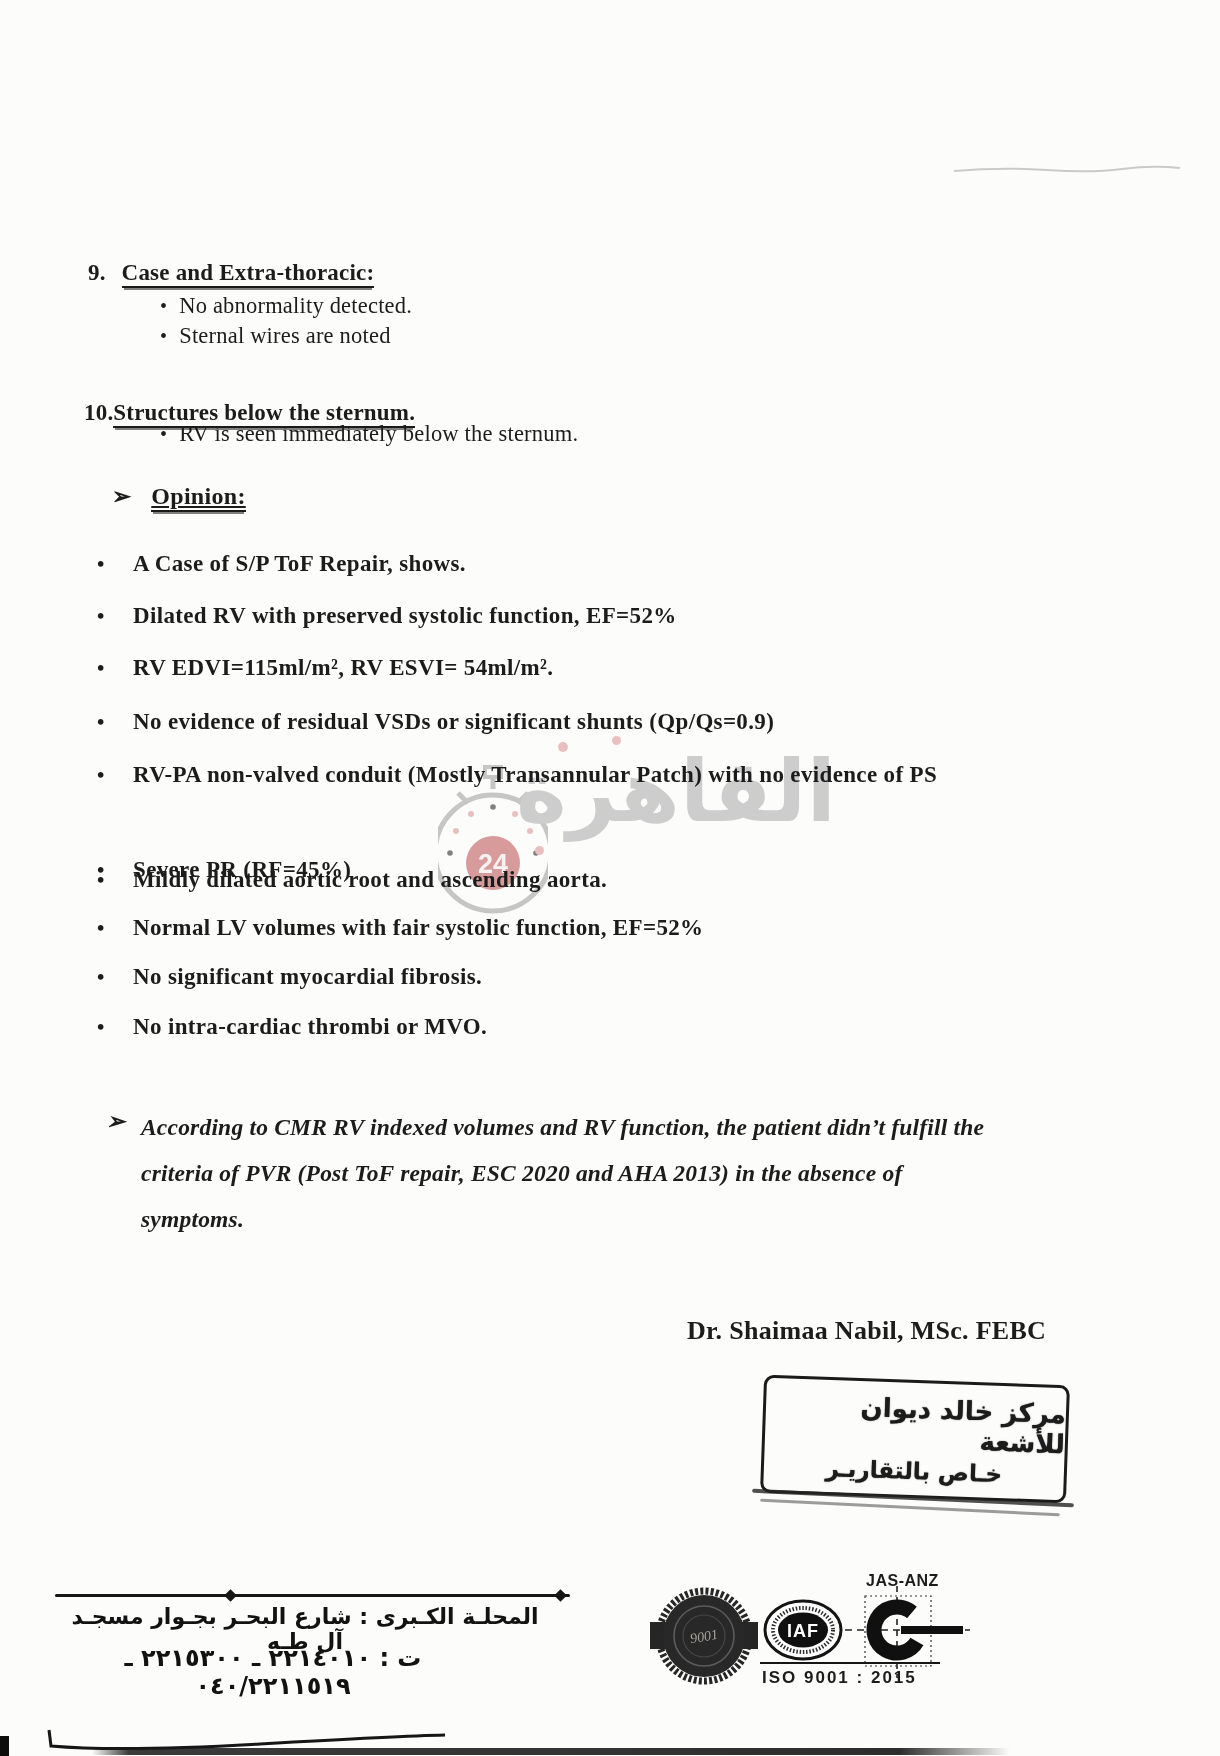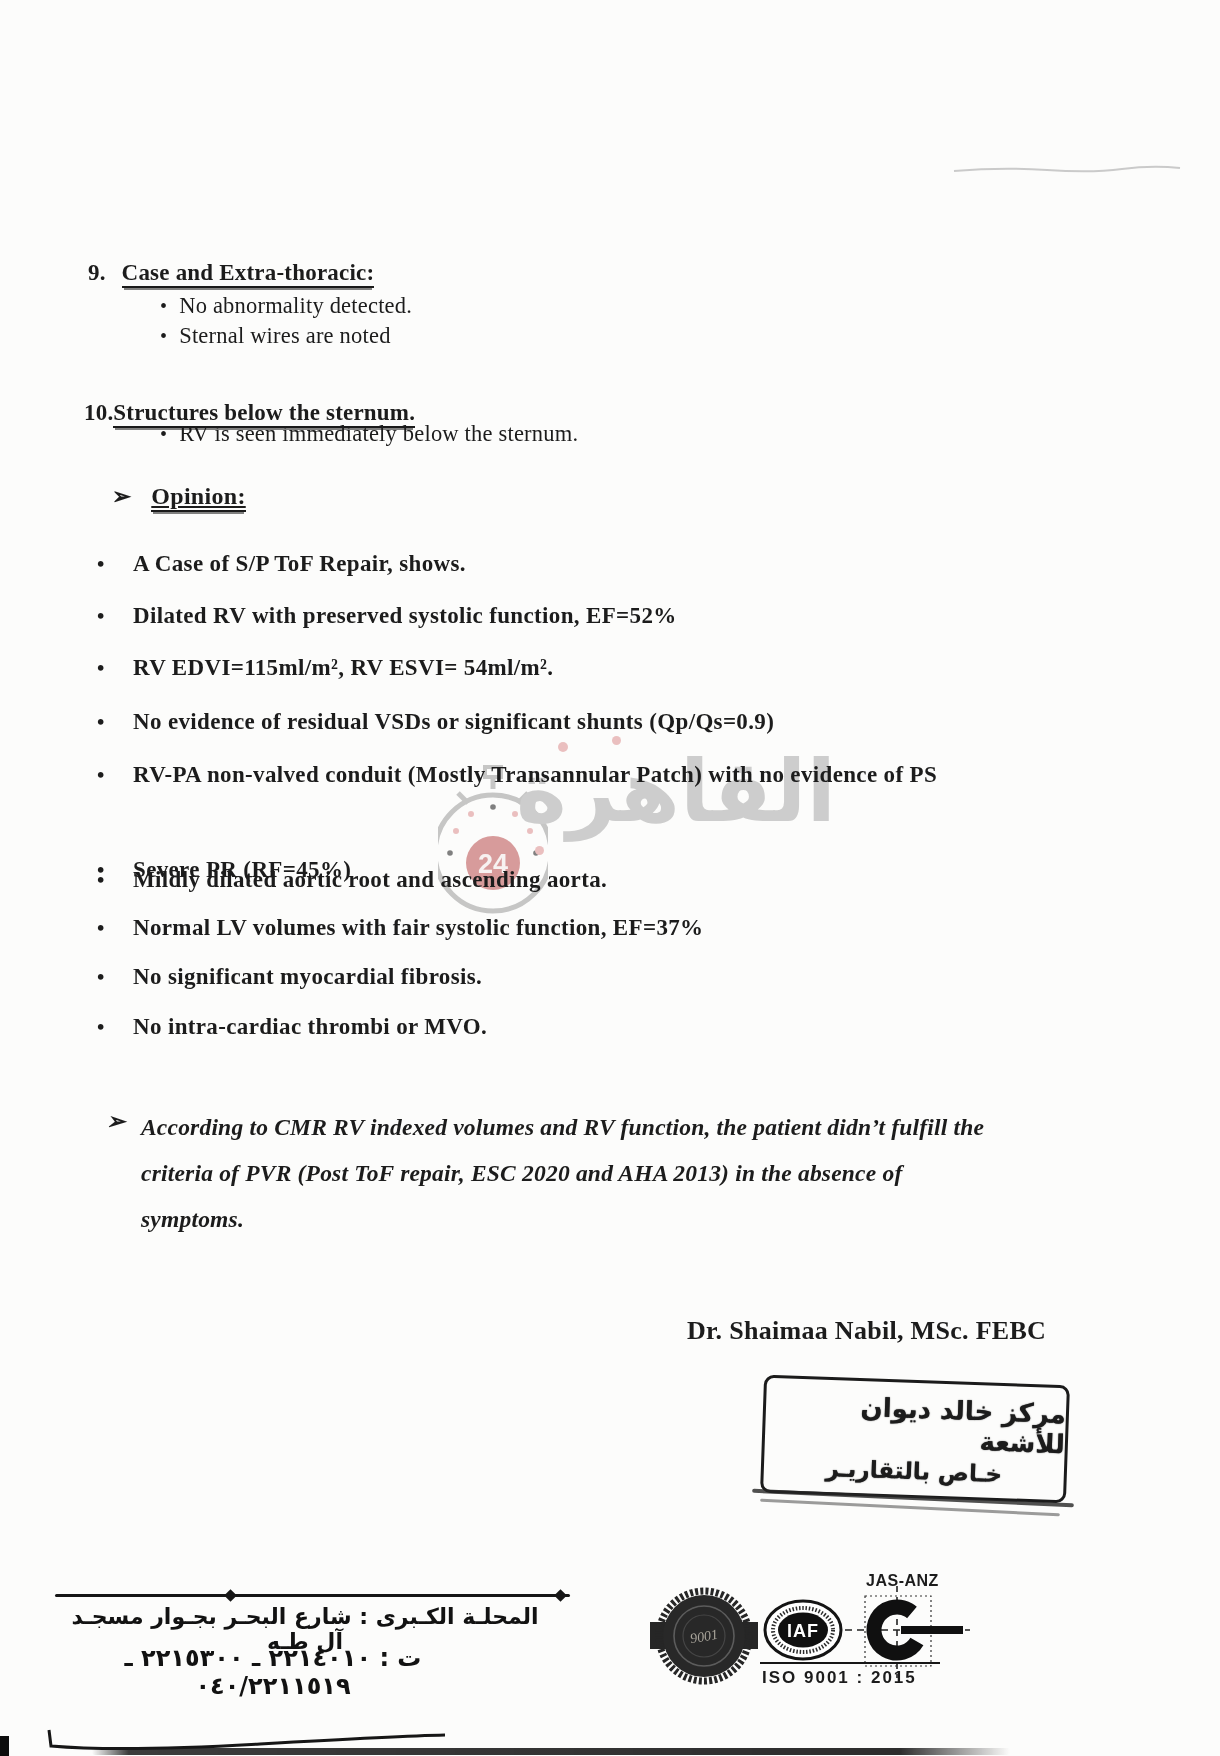--- a/index.html
+++ b/index.html
@@ -119,21 +119,21 @@
     </div>
 
     <ul id="opinion-list">
       <li>A Case of S/P ToF Repair, shows.</li>
       <li>Dilated RV with preserved systolic function, EF=52%</li>
       <li>RV EDVI=115ml/m², RV ESVI= 54ml/m².</li>
       <li>No evidence of residual VSDs or significant shunts (Qp/Qs=0.9)</li>
       <li>RV-PA non-valved conduit (Mostly Transannular Patch) with no evidence of PS</li>
       <li>Severe PR (RF=45%)</li>
       <li>Mildly dilated aortic root and ascending aorta.</li>
-      <li>Normal LV volumes with fair systolic function, EF=37%</li>
+      <li>Normal LV volumes with fair systolic function, EF=52%</li>
       <li>No significant myocardial fibrosis.</li>
       <li>No intra-cardiac thrombi or MVO.</li>
     </ul>
 
     <div class="abs op-arrow" style="left:106px;top:1108px;font-style:italic;">➢</div>
     <div class="abs conclusion" style="left:141px;top:1104px;">According to CMR RV indexed volumes and RV function, the patient didn’t fulfill the criteria of PVR (Post ToF repair, ESC 2020 and AHA 2013) in the absence of symptoms.</div>
 
     <div class="abs signature" style="left:687px;top:1316px;">Dr. Shaimaa Nabil, MSc. FEBC</div>
 
     <div class="abs stamp arabic" style="left:762px;top:1380px;">

